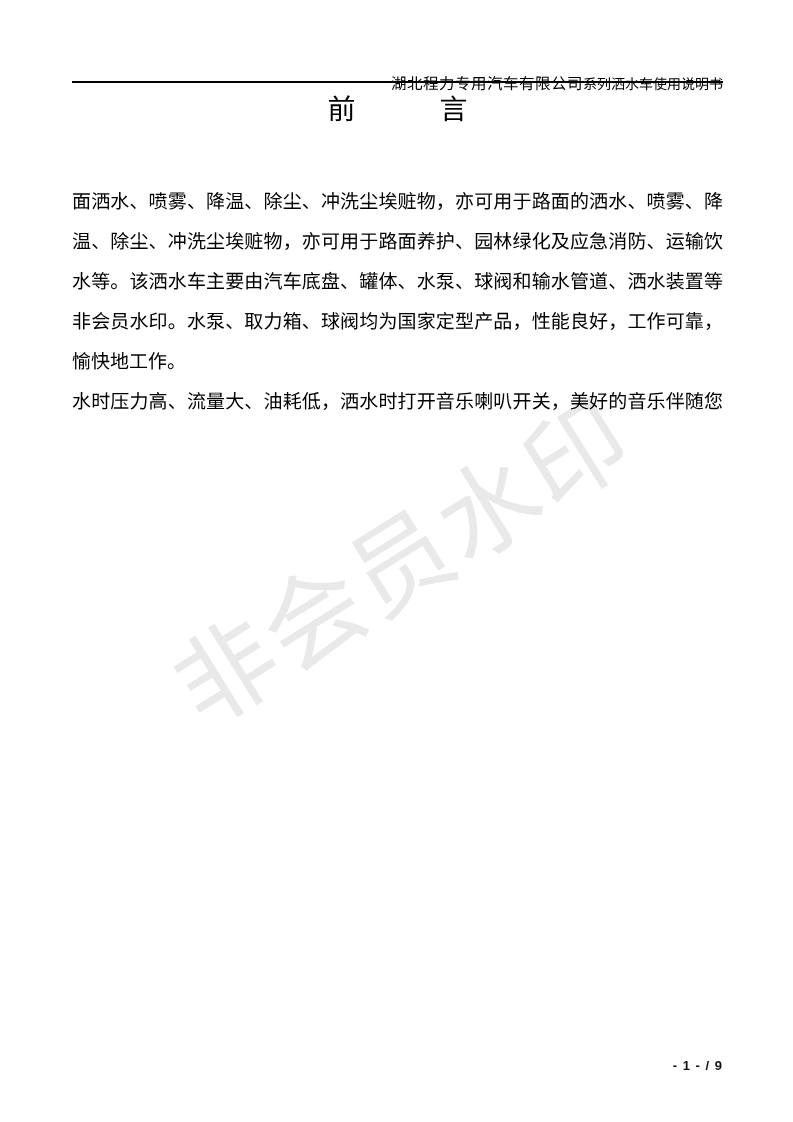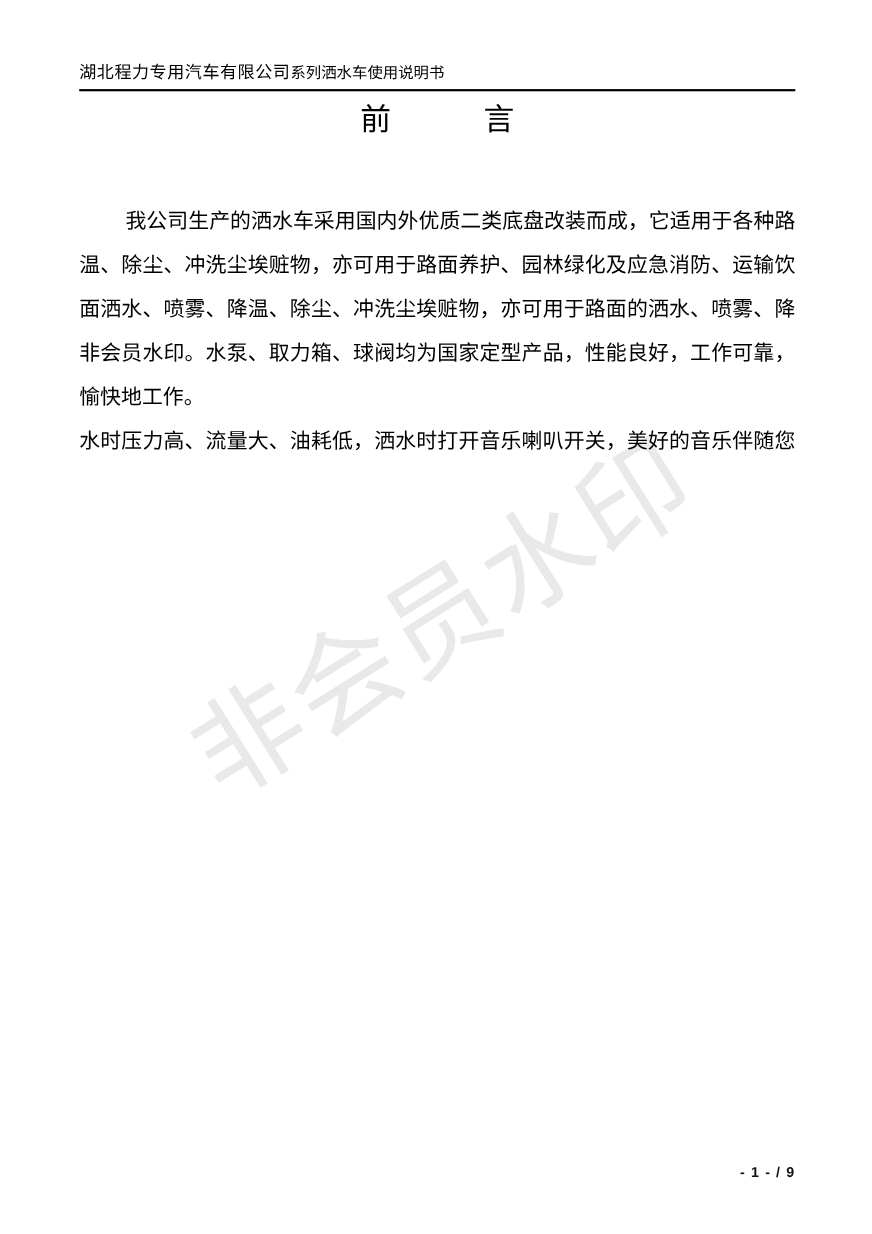--- a/index.html
+++ b/index.html
@@ -34,24 +34,25 @@
     transform: rotate(-32deg);
     transform-origin: 50% 50%;
     z-index: 0;
     user-select: none;
   }
 
   
   .header {
     position: absolute;
     left: 72px;
-    top: 53px;
+    top: 71px;
     width: 651px;
     white-space: nowrap;
     z-index: 1;
+    text-align: right;
   }
   .header .company {
     font-size: 15.5px;
     letter-spacing: 0.5px;
   }
   .header .series {
     font-size: 14px;
   }
   .header-rule {
     position: absolute;
@@ -127,23 +128,23 @@
 
   <div class="header">
     <span class="company">湖北程力专用汽车有限公司</span><span class="series">系列洒水车使用说明书</span>
   </div>
 
   <div class="header-rule"></div>
 
   <h1 class="doc-title">前　　　言</h1>
 
   <div class="body-block">
-    <div class="body-line first">我公司生产的洒水车采用国内外优质二类底盘改装而成，它适用于各种路</div>
+    <div class="body-line">面洒水、喷雾、降温、除尘、冲洗尘埃赃物，亦可用于路面的洒水、喷雾、降</div>
     <div class="body-line">温、除尘、冲洗尘埃赃物，亦可用于路面养护、园林绿化及应急消防、运输饮</div>
-    <div class="body-line">面洒水、喷雾、降温、除尘、冲洗尘埃赃物，亦可用于路面的洒水、喷雾、降</div>
+    <div class="body-line">水等。该洒水车主要由汽车底盘、罐体、水泵、球阀和输水管道、洒水装置等</div>
     <div class="body-line">非会员水印。水泵、取力箱、球阀均为国家定型产品，性能良好，工作可靠，洒</div>
     <div class="body-line last">愉快地工作。</div>
     <div class="body-line">水时压力高、流量大、油耗低，洒水时打开音乐喇叭开关，美好的音乐伴随您</div>
   </div>
 
   <div class="footer">- 1 - / 9</div>
 
 </div>
 
 </body></html>

